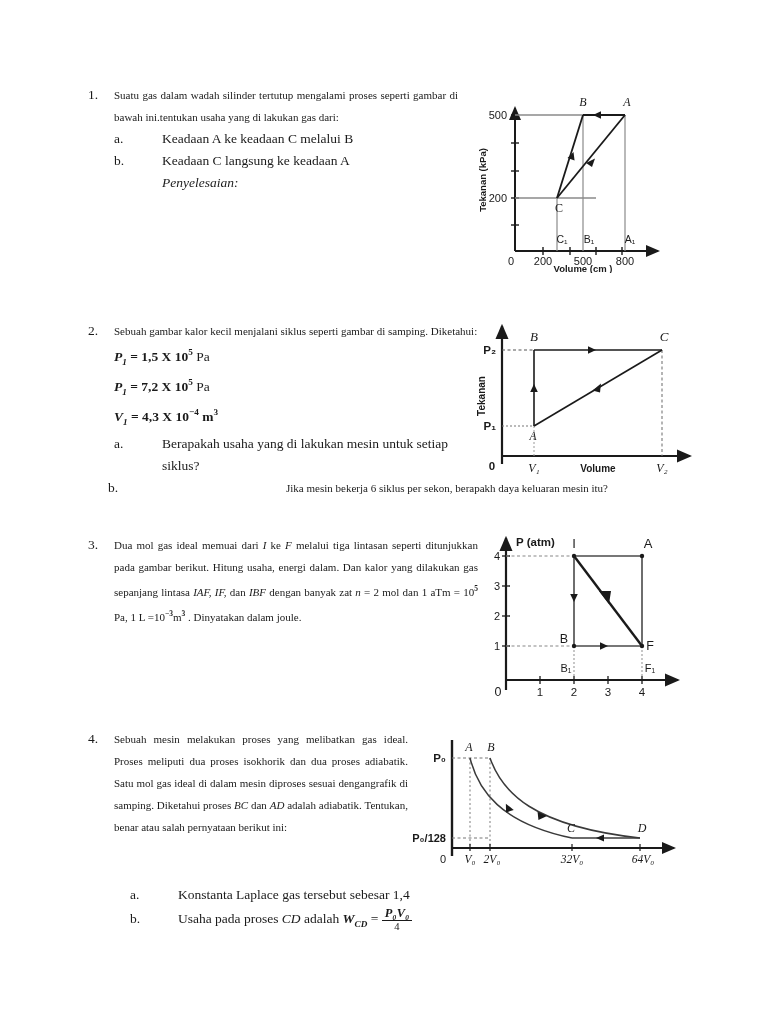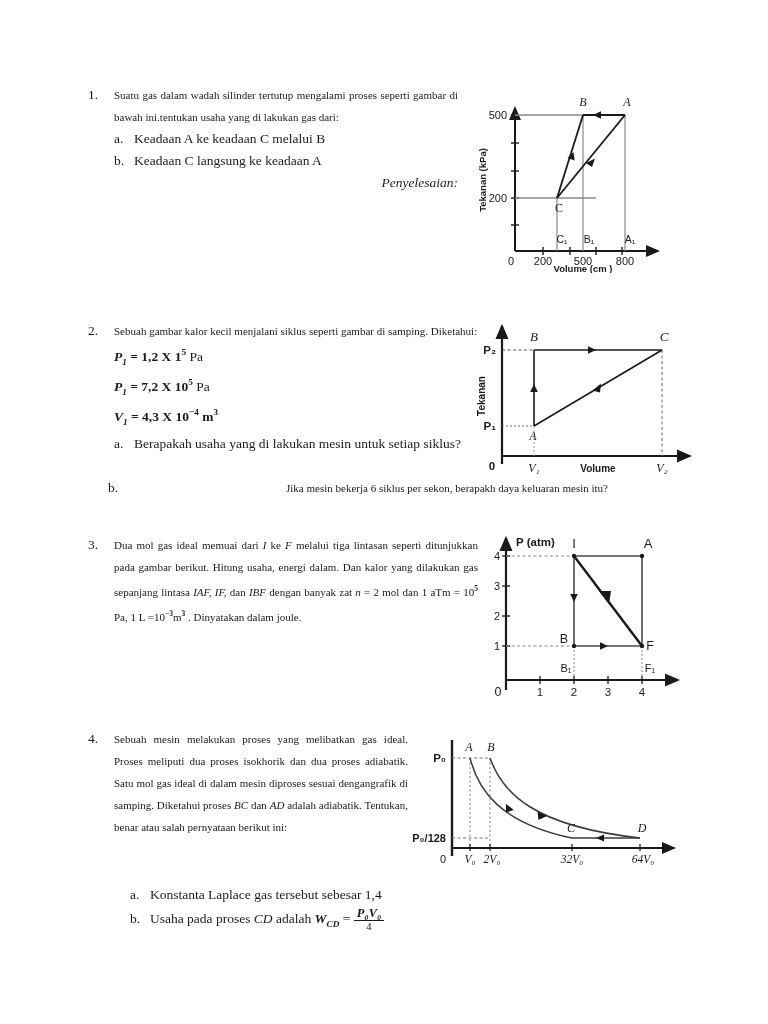--- a/index.html
+++ b/index.html
@@ -35,22 +35,22 @@
   }
   .para.nojust { text-align: right; }
 
   .sublist { margin: 0; padding: 0; list-style: none; }
   .sublist li {
     display: flex;
     font-size: 13.5px;
     line-height: 22px;
   }
   .sublist .lbl { width: 20px; flex: 0 0 20px; }
-  .sublist .txt { flex: 1 1 auto; }
-  .ital { font-style: italic; text-align: right; }
+  .sublist .txt { flex: 1 1 auto; margin-left: 28px; }
+  .ital { font-style: italic; }
 
   .eqline {
     font-size: 13.5px;
     line-height: 21px;
     white-space: nowrap;
     font-family: "Liberation Serif", serif;
   }
   .var { font-style: italic; font-weight: bold; }
   .bold { font-weight: bold; }
   sub { font-size: 0.68em; }
@@ -152,21 +152,21 @@
     </svg>
   </div>
 
   <div class="problem" style="left:88px; top:320px; width:390px;">
     <div class="num">2.</div>
     <div class="body">
       <p class="para">Sebuah gambar kalor kecil menjalani siklus seperti gambar di samping. Diketahui:</p>
 
       <div class="eqline">
         <span class="var"><span>P</span><sub>1</sub></span>
-        <span class="bold">= 1,2 X 1</span><sup class="bold">5</sup><span> Pa</span>
+        <span class="bold">= 1,5 X 10</span><sup class="bold">5</sup><span> Pa</span>
       </div>
 
       <div class="eqline">
         <span class="var"><span>P</span><sub>1</sub></span>
         <span class="bold">= 7,2 X 10</span><sup class="bold">5</sup><span> Pa</span>
       </div>
 
       <div class="eqline">
         <span class="var"><span>V</span><sub>1</sub></span>
         <span class="bold">= 4,3 X 10</span><sup class="bold">−4</sup><span class="bold"> m</span><sup class="bold">3</sup>

